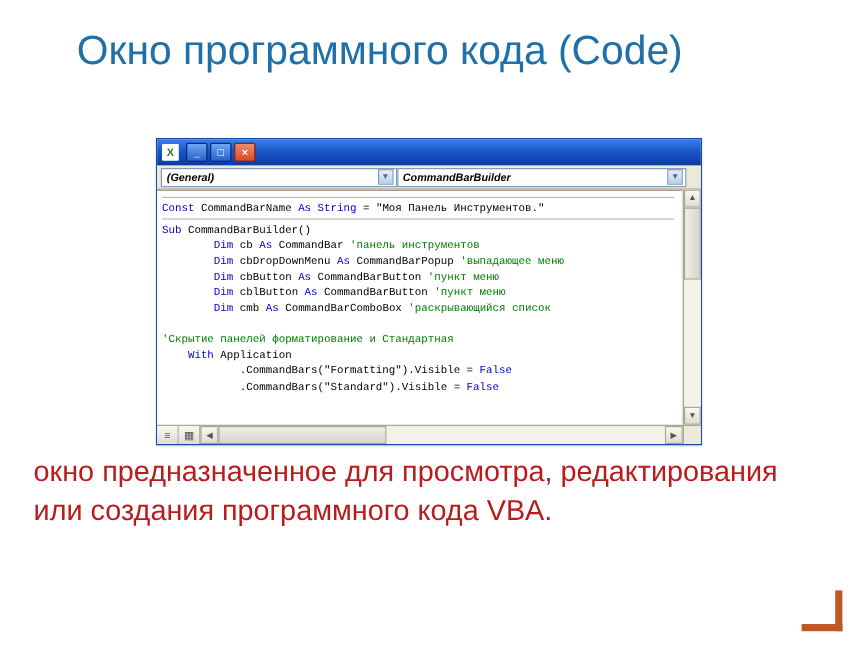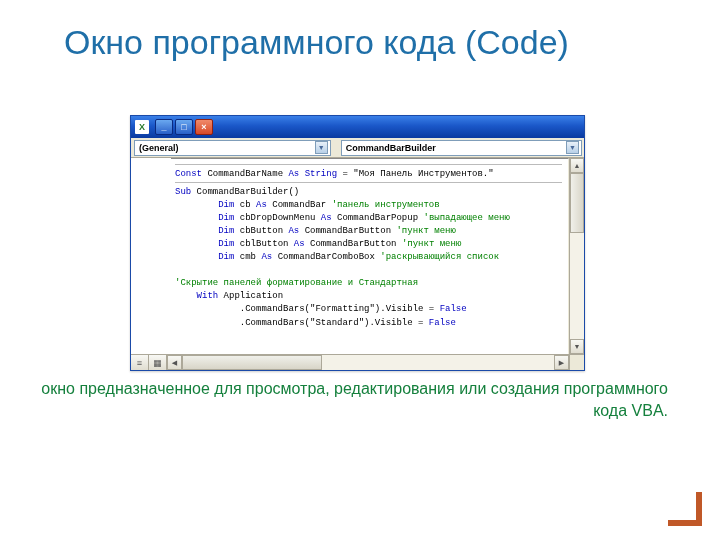--- a/index.html
+++ b/index.html
@@ -72,21 +72,22 @@
     background: linear-gradient(to bottom, #f08a6a, #d84a28);
     border: 1px solid #902010;
   }
   .dropdown-bar {
     height: 20px;
     background: #ece9d8;
     border-bottom: 1px solid #aca899;
     display: flex;
     align-items: center;
     padding: 2px 3px;
-    gap: 10px;
+    gap: 0;
+    font-style: italic;
   }
   .dropdown {
     flex: 1;
     height: 16px;
     background: #fff;
     border: 1px solid #7f9db9;
     display: flex;
     align-items: center;
     padding: 0 2px 0 4px;
     font-size: 9px;
@@ -115,21 +116,20 @@
     flex: 1;
     padding: 4px 6px 4px 4px;
     font-family: "Courier New", monospace;
     font-size: 9px;
     line-height: 1.45;
     color: #000;
     white-space: pre;
     overflow: hidden;
     border-top: 1px solid #888;
     border-right: 1px solid #ece9d8;
-    margin-left: 40px;
   }
   .code-body .hr-line {
     border: none;
     border-top: 1px solid #bbb;
     margin: 1px 0 3px 0;
     width: 100%;
   }
   .kw { color: #0000c0; }
   .cm { color: #008000; }
   .str { color: #000; }
@@ -193,24 +193,23 @@
   .corner-grip {
     width:15px;
     background:#ece9d8;
     border-left:1px solid #aca899;
   }
   .description {
     position: absolute;
     left: 28px;
     top: 378px;
     width: 640px;
-    font-size: 16px;
-    color: #15803d;
+    font-size: 24px;
+    color: #b91c1c;
     line-height: 1.35;
-    text-align: right;
   }
   .corner-deco {
     position:absolute;
     right: 18px;
     bottom: 14px;
     width: 34px; height: 34px;
   }
   .corner-deco::before, .corner-deco::after {
     content:"";
     position:absolute;

